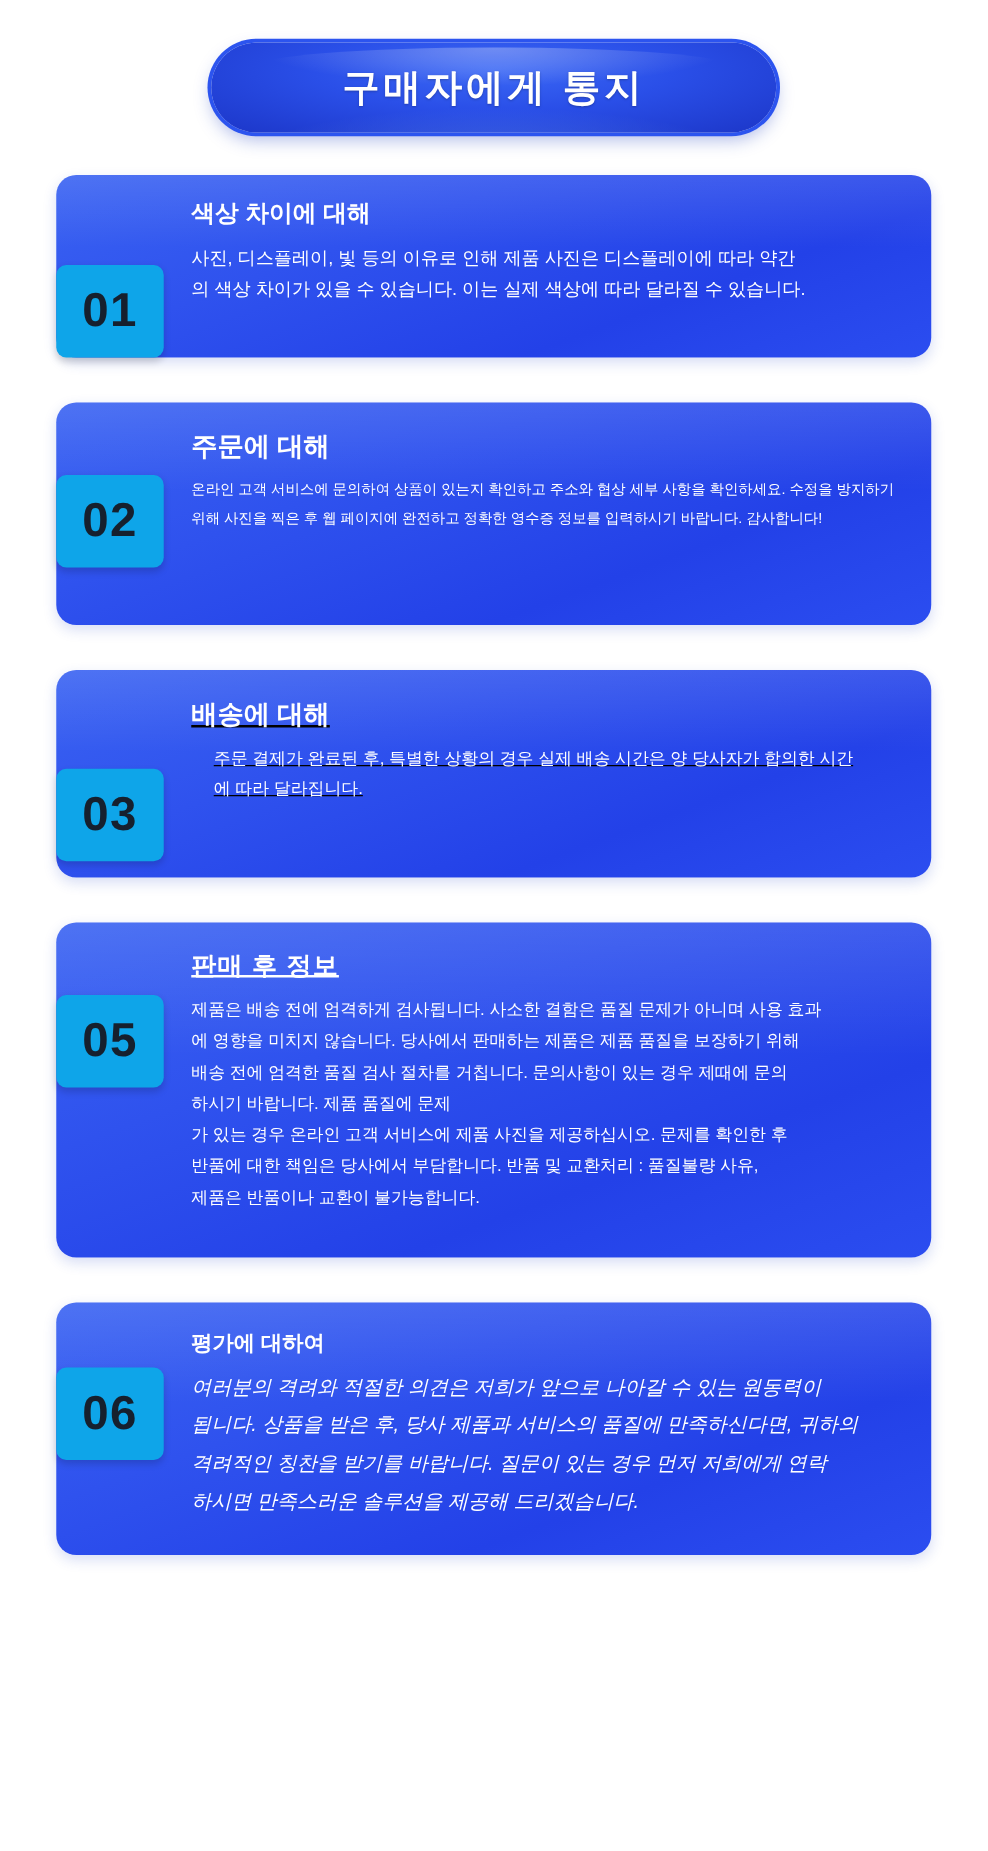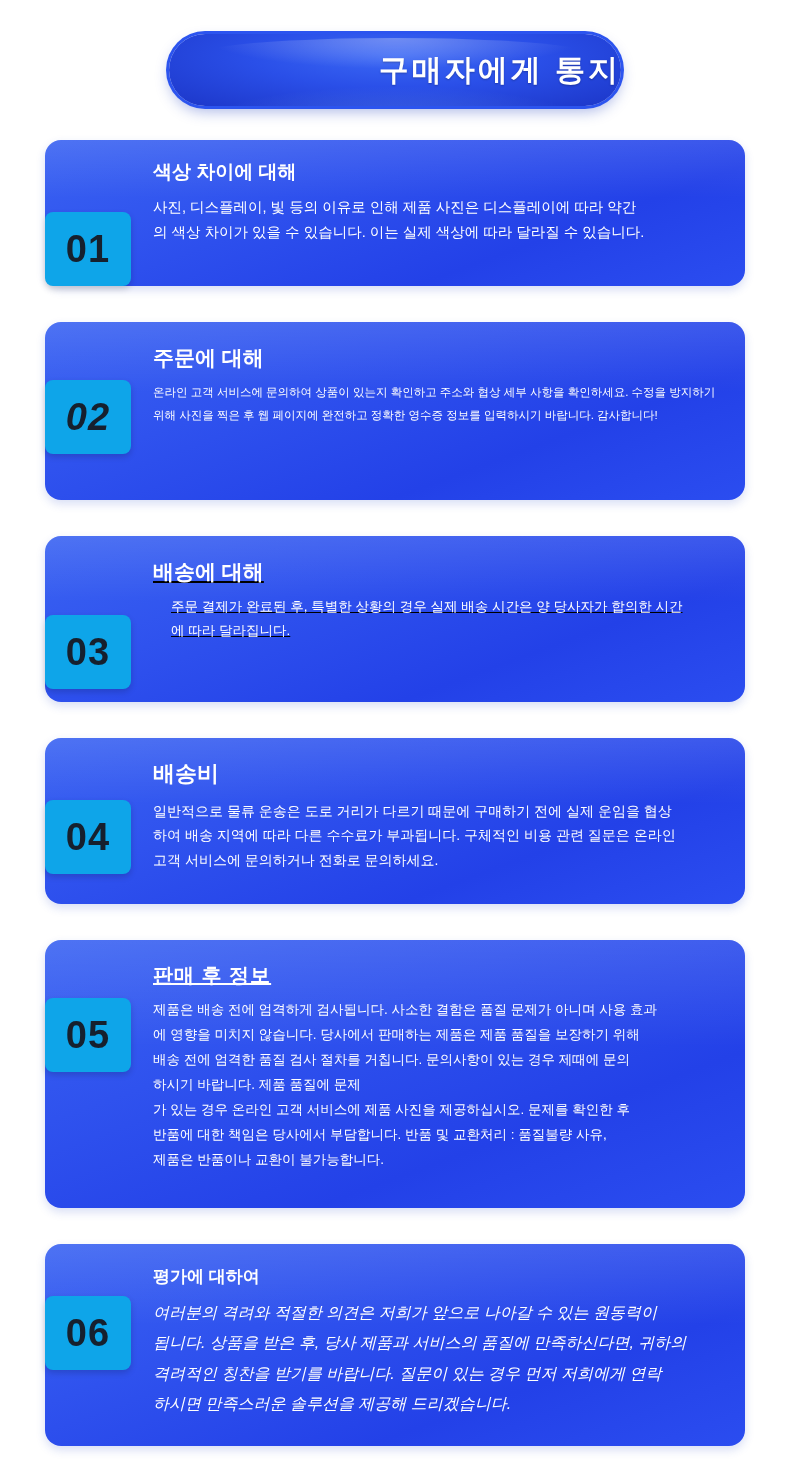--- a/index.html
+++ b/index.html
@@ -32,21 +32,21 @@
   }
   .header-pill {
     position: relative;
     width: 452px;
     height: 72px;
     border-radius: 40px;
     background: radial-gradient(ellipse at 50% 30%, #3b68f5 0%, #2a4fe8 45%, #1c36c8 100%);
     box-shadow: 0 0 0 3px #2c54ef, 0 6px 14px rgba(30, 60, 190, 0.35);
     display: flex;
     align-items: center;
-    justify-content: flex-end;
+    justify-content: center;
     overflow: hidden;
   }
   .header-pill::before {
     content: "";
     position: absolute;
     left: 8%;
     top: 6%;
     width: 84%;
     height: 42%;
     border-radius: 50%;
@@ -155,21 +155,21 @@
 
   .item-05 .card { min-height: 268px; }
   .item-05 .card-title { font-size: 20px; letter-spacing: 1px; text-decoration: underline; }
   .item-05 .card-body { font-size: 13.5px; line-height: 1.85; }
 
   .item-06 .card { min-height: 182px; }
   .item-06 .card-title { font-size: 17px; }
   .item-06 .card-body { font-size: 16px; line-height: 1.9; font-style: italic; }
 
   .badge-01 { top: 72px; transform: none; }
-  .badge-02 { top: 58px; transform: none; font-style: italic; }
+  .badge-02 { top: 58px; transform: none; }
   .badge-03 { top: 56px; transform: none; margin-top: 23px; }
   .badge-04 { top: 62px; transform: none; }
   .badge-05 { top: 58px; transform: none; }
   .badge-06 { top: 52px; transform: none; }
 </style>
 </head>
 <body>
 
 <div class="page">
 
@@ -201,29 +201,20 @@
 
     <div class="item item-03">
       <div class="card">
         <div class="card-title">배송에 대해</div>
         <div class="card-body">주문 결제가 완료된 후, 특별한 상황의 경우 실제 배송 시간은 양 당사자가 합의한 시간
 에 따라 달라집니다.</div>
       </div>
       <div class="badge badge-03">03</div>
     </div>
 
-    <div class="item item-04">
-      <div class="card">
-        <div class="card-title">배송비</div>
-        <div class="card-body">일반적으로 물류 운송은 도로 거리가 다르기 때문에 구매하기 전에 실제 운임을 협상
-하여 배송 지역에 따라 다른 수수료가 부과됩니다. 구체적인 비용 관련 질문은 온라인
-고객 서비스에 문의하거나 전화로 문의하세요.</div>
-      </div>
-      <div class="badge badge-04">04</div>
-    </div>
 
     <div class="item item-05">
       <div class="card">
         <div class="card-title">판매 후 정보</div>
         <div class="card-body">제품은 배송 전에 엄격하게 검사됩니다. 사소한 결함은 품질 문제가 아니며 사용 효과
 에 영향을 미치지 않습니다. 당사에서 판매하는 제품은 제품 품질을 보장하기 위해
 배송 전에 엄격한 품질 검사 절차를 거칩니다. 문의사항이 있는 경우 제때에 문의
 하시기 바랍니다. 제품 품질에 문제
 가 있는 경우 온라인 고객 서비스에 제품 사진을 제공하십시오. 문제를 확인한 후
 반품에 대한 책임은 당사에서 부담합니다. 반품 및 교환처리 : 품질불량 사유,

